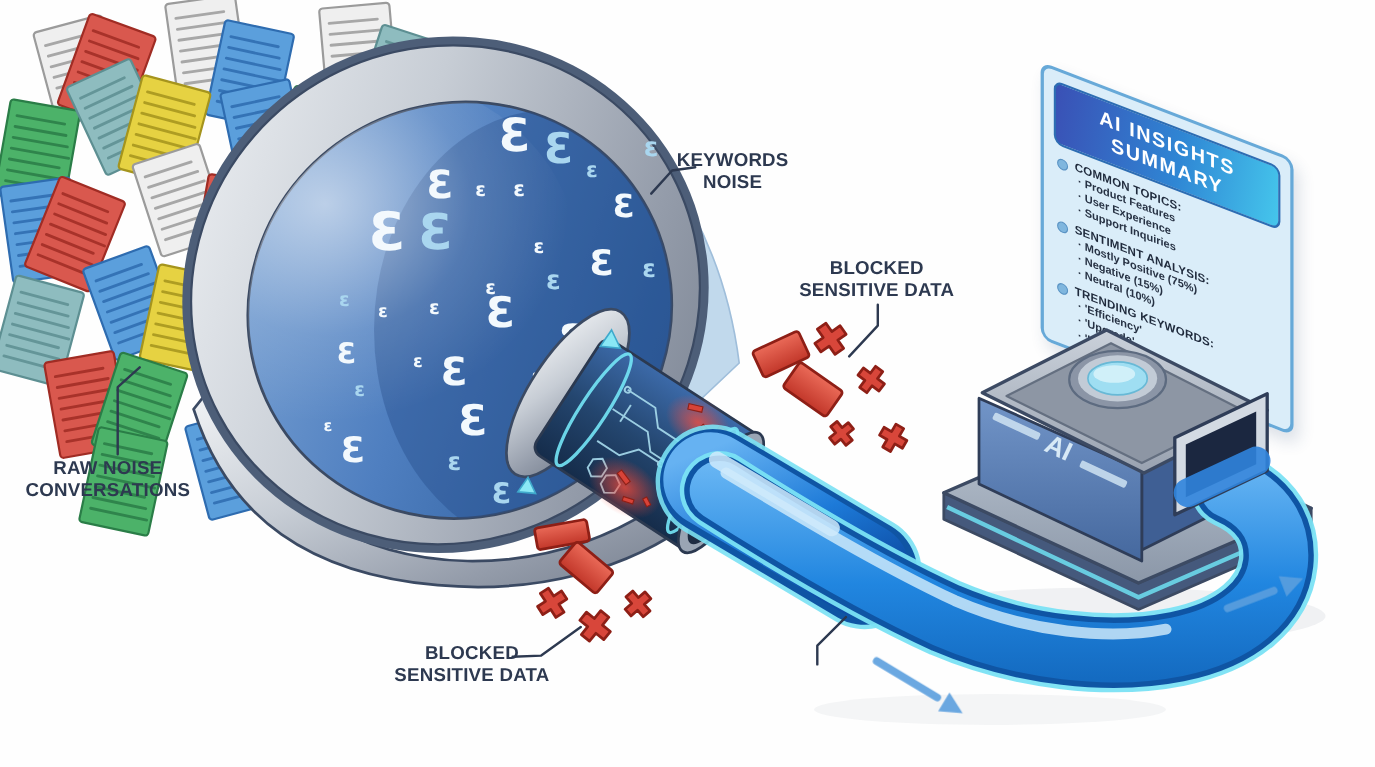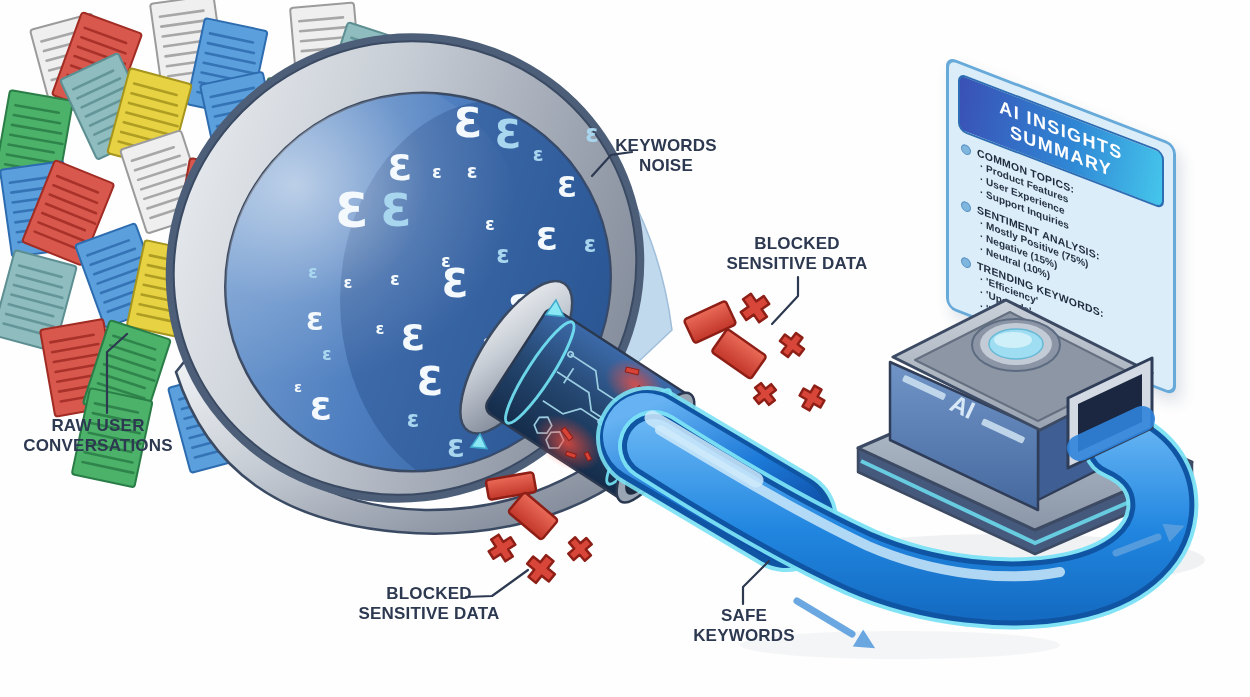--- a/index.html
+++ b/index.html
@@ -586,16 +586,15 @@
       <polyline points="592,176 611,155 632,152"></polyline>
       <polyline points="798,277 798,296 772,324"></polyline>
       <polyline points="127,334 107,352 107,413"></polyline>
       <polyline points="466,597 492,596 528,570"></polyline>
       <polyline points="743,604 743,587 769,561"></polyline>
     </g>
   </svg>
 
   <div class="lbl" id="lbl-privacy">KEYWORDS NOISE</div>
   <div class="lbl" id="lbl-blocked-top">BLOCKED SENSITIVE DATA</div>
-  <div class="lbl" id="lbl-raw">RAW USER CONVERSATIONS</div>
+  <div class="lbl" id="lbl-raw">RAW NOISE CONVERSATIONS</div>
   <div class="lbl" id="lbl-blocked-bottom">BLOCKED SENSITIVE DATA</div>
-  <div class="lbl" id="lbl-safe">SAFE KEYWORDS</div>
 </div>
 
 </body></html>

